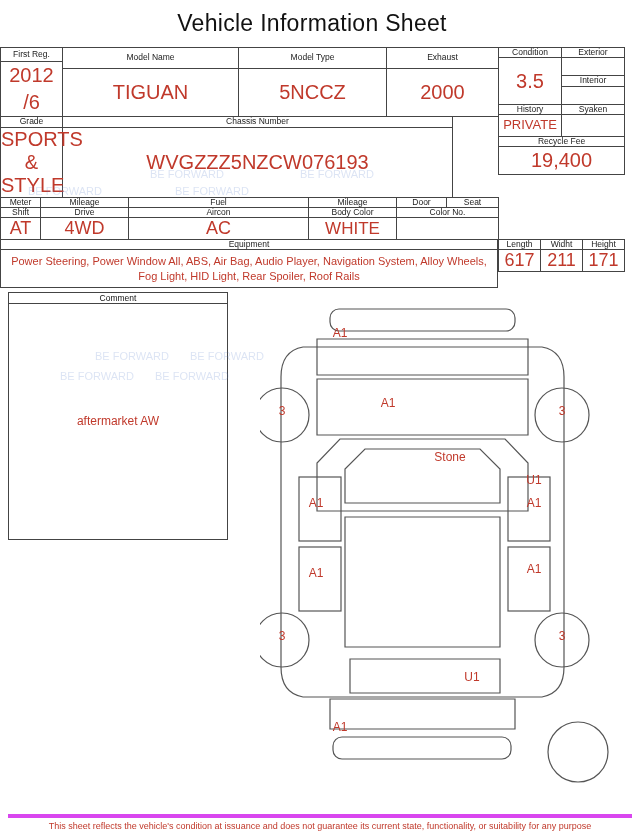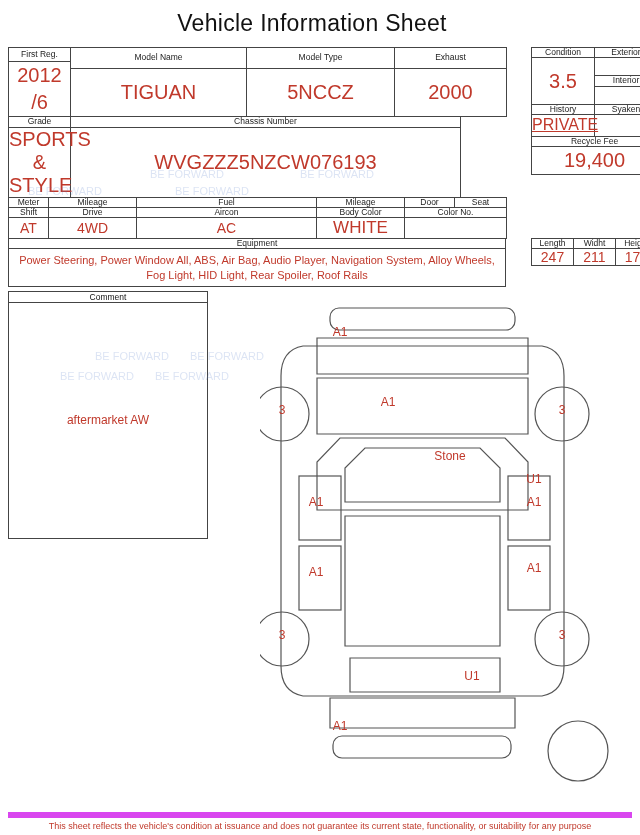--- a/index.html
+++ b/index.html
@@ -43,31 +43,30 @@
     color: #222;
     line-height: 1.1;
     padding: 2px 1px;
   }
   .val {
     font-size: 17px;
     color: #c0392b;
     padding: 2px 3px;
     line-height: 1.15;
   }
-  .val-sm { font-size: 16px; text-decoration: underline; }
-  .val-md { font-size: 14px; }
+  .val-sm { font-size: 13px; }
+  .val-md { font-size: 18px; }
   .val-lg { font-size: 20px; }
 
   
   .top-wrap {
     position: relative;
-    margin: 0 8px;
+    margin: 0 0;
     display: flex;
     align-items: flex-start;
-    gap: 25px;
   }
   .left-block { width: 498px; }
   .right-block { width: 126px; margin-left: 0px; }
 
   table.main { width: 498px; }
   table.cond { width: 126px; }
 
   
   .equip-label { font-size: 8.5px; padding: 2px; }
   .equip-text {
@@ -79,21 +78,21 @@
   }
 
   
   .lower {
     position: relative;
     margin: 4px 8px 0 8px;
     display: flex;
     align-items: flex-start;
   }
   .notes { width: 250px; }
-  table.notes-tbl { width: 200px; }
+  table.notes-tbl { width: 220px; }
   .note-head {
     font-size: 8.5px;
     padding: 2px;
   }
   .note-body {
     text-align: left;
     font-size: 12px;
     color: #c0392b;
     padding: 6px 6px;
     line-height: 1.32;
@@ -109,21 +108,21 @@
     margin-left: 8px;
   }
   .diagram svg { display: block; }
 
   .footer {
     position: absolute;
     left: 0; right: 0; bottom: 4px;
     text-align: center;
     font-size: 9px;
     color: #c0392b;
-    border-top: 6px solid #d946ef;
+    border-top: 4px solid #d946ef;
     margin: 0 8px;
     padding-top: 3px;
   }
   .wm {
     position: absolute;
     color: rgba(80,120,200,0.20);
     font-size: 11px;
     font-family: "Liberation Sans", sans-serif;
     pointer-events: none;
     white-space: nowrap;
@@ -284,21 +283,21 @@
             <col style="width:42px">
             <col style="width:42px">
           </colgroup>
         <tbody>
             <tr>
           <td class="lbl">Length</td>
           <td class="lbl">Widht</td>
           <td class="lbl">Height</td>
         </tr>
         <tr>
-          <td class="val val-md">247</td>
+          <td class="val val-md">617</td>
           <td class="val val-md">211</td>
           <td class="val val-md">171</td>
         </tr>
       </tbody>
         </table>
     </div>
   </div>
 
   <div class="lower">
     <div class="notes">

